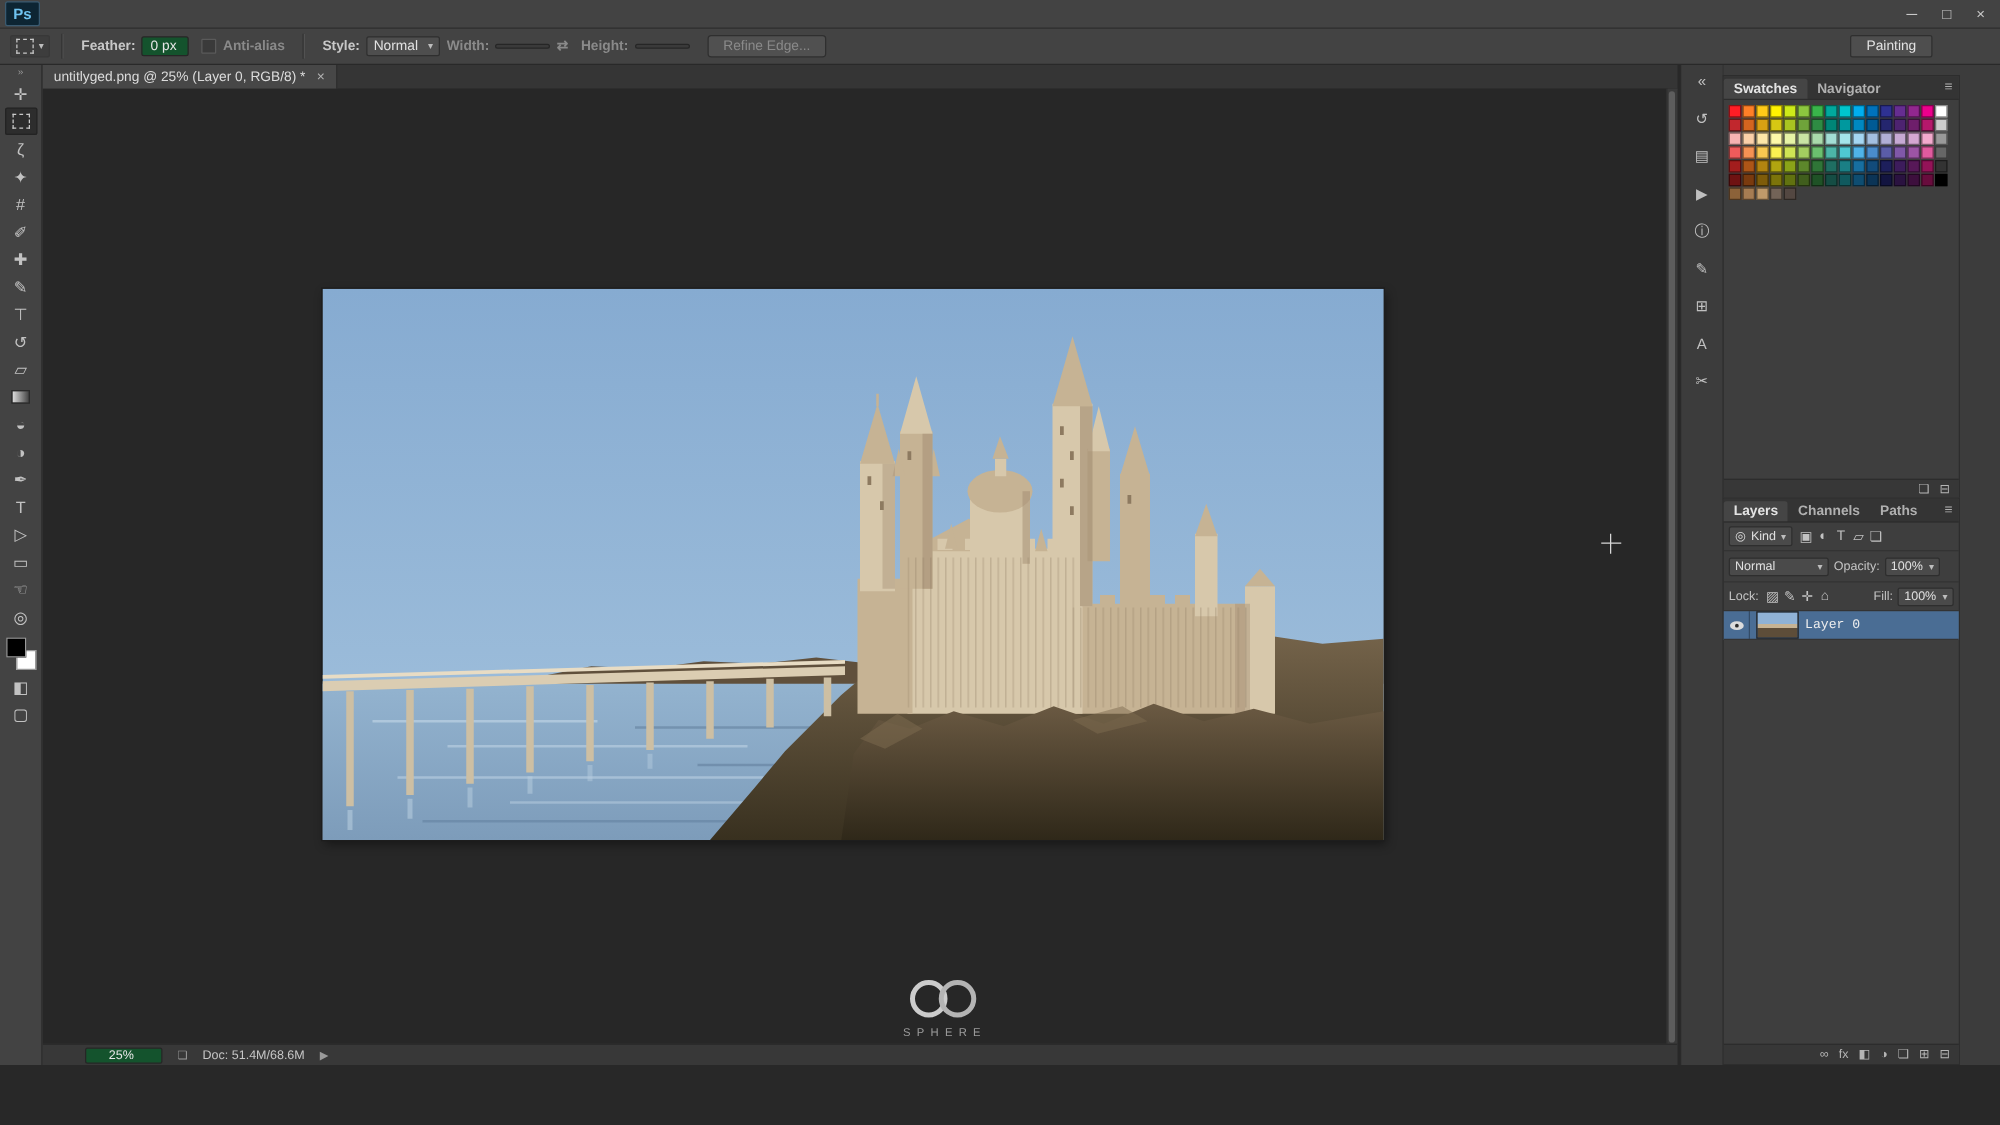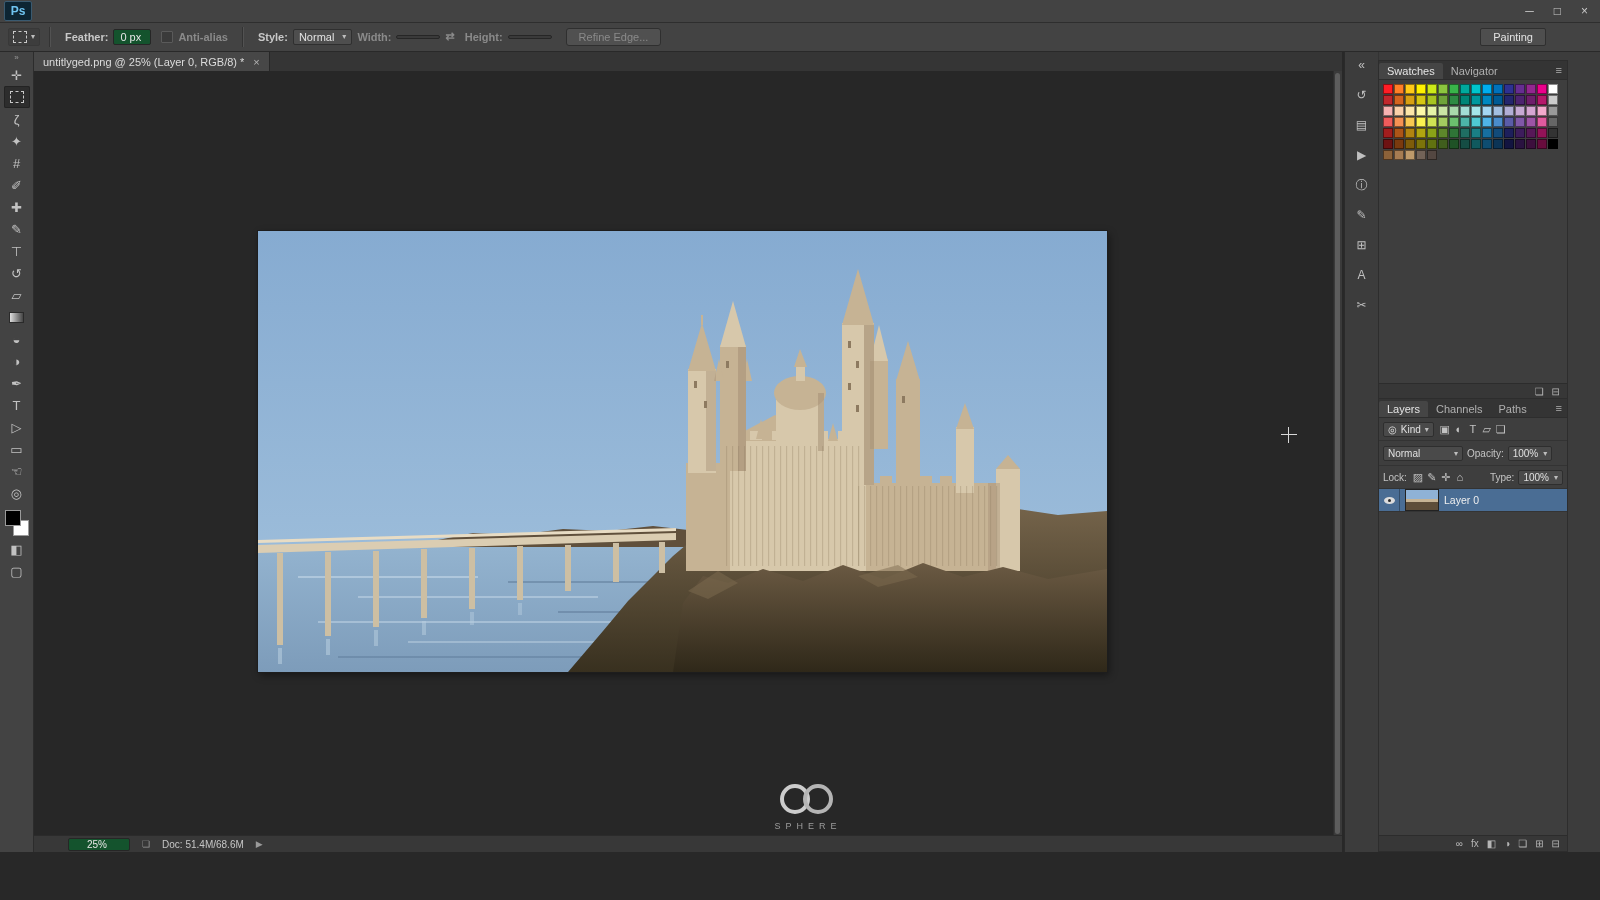--- a/index.html
+++ b/index.html
@@ -35,56 +35,56 @@
   .fg{position:absolute;left:0;top:0;width:14px;height:14px;border:1px solid #9a9a9a;z-index:2;}
   .bg{position:absolute;right:0;bottom:0;width:14px;height:14px;border:1px solid #9a9a9a;}
   
   .docarea{position:absolute;left:34px;top:52px;right:258px;bottom:48px;}
   .tabbar{position:absolute;left:0;right:0;top:0;height:19px;background:#353535;border-bottom:1px solid #2a2a2a;display:flex;}
   .tab{background:#474747;color:#dcdcdc;font-size:11px;padding:0 9px;display:flex;align-items:center;gap:9px;border-right:1px solid #282828;}
   .tabclose{color:#b5b5b5;font-size:11px;}
   .canvas{position:absolute;left:0;right:8px;top:19px;bottom:16px;background:#272727;overflow:hidden;}
   .art{position:absolute;left:224px;top:160px;width:849px;height:441px;box-shadow:0 0 0 1px #1d1d1d, 2px 3px 8px rgba(0,0,0,.45);}
   .art svg{display:block;}
-  .watermark{position:absolute;left:726px;top:711px;width:96px;height:52px;opacity:.9;}
+  .watermark{position:absolute;left:674px;top:711px;width:96px;height:52px;opacity:.9;}
   .crosshair{position:absolute;left:1247px;top:356px;width:16px;height:16px;}
   .crosshair::before{content:"";position:absolute;left:0;top:7px;width:16px;height:1px;background:#d8d8d8;}
   .crosshair::after{content:"";position:absolute;left:7px;top:0;width:1px;height:16px;background:#d8d8d8;}
   .vscroll{position:absolute;right:0;top:19px;bottom:16px;width:8px;background:#3a3a3a;border-left:1px solid #2e2e2e;}
   .vthumb{position:absolute;left:1px;top:2px;bottom:2px;width:5px;background:#5d5d5d;border-radius:3px;}
   .statusbar{position:absolute;left:0;right:0;bottom:0;height:16px;background:#383838;border-top:1px solid #2b2b2b;display:flex;align-items:center;font-size:10px;color:#c6c6c6;gap:12px;padding-left:10px;}
   .zfield{font-size:10px;padding:0 18px;margin-left:24px;}
   .mini-icon{color:#9a9a9a;font-size:9px;}
   .flyout{color:#9a9a9a;font-size:9px;}
   
   .dock{position:absolute;right:0;top:52px;width:255px;bottom:48px;background:#3c3c3c;border-left:1px solid #2a2a2a;}
   .strip{position:absolute;left:0;top:0;bottom:0;width:33px;border-right:1px solid #333;display:flex;flex-direction:column;align-items:center;padding-top:4px;gap:12px;}
   .strip .sic{color:#c0c0c0;font-size:12px;width:22px;height:18px;display:flex;align-items:center;justify-content:center;}
   .panel{position:absolute;left:33px;width:188px;background:#3e3e3e;border:1px solid #2d2d2d;}
   .panel.swatches{top:8px;height:338px;}
   .panel.layers{top:346px;bottom:0;}
   .ptabs{position:relative;height:18px;background:#343434;display:flex;align-items:flex-end;border-bottom:1px solid #2d2d2d;}
-  .ptab{font-size:11px;color:#b0b0b0;padding:2px 8px;}
+  .ptab{font-size:11px;color:#b0b0b0;padding:2px 8px;font-weight:bold;}
   .ptab.active{background:#454545;color:#e4e4e4;border-radius:2px 2px 0 0;}
   .pmenu{position:absolute;right:5px;top:3px;color:#b0b0b0;font-size:11px;}
   .pbody{padding:4px;}
   .swgrid{width:178px;font-size:0;line-height:0;}
   .sw{display:inline-block;width:10px;height:10px;margin:0 1px 1px 0;box-sizing:border-box;border:1px solid rgba(0,0,0,.45);}
   .pbottom{position:absolute;left:0;right:0;bottom:0;height:15px;background:#373737;border-top:1px solid #2c2c2c;display:flex;align-items:center;justify-content:flex-end;gap:8px;padding-right:7px;}
   .pbottom span{color:#b5b5b5;font-size:10px;line-height:15px;}
   .lrow{display:flex;align-items:center;padding:0 4px;gap:4px;border-bottom:1px solid #333;font-size:10px;color:#c4c4c4;}
   .row-filter{height:22px;}
   .row-blend{height:24px;}
   .row-lock{height:22px;}
   .kindbox{display:inline-flex;align-items:center;gap:4px;background:#4a4a4a;border:1px solid #2e2e2e;border-radius:2px;padding:1px 4px;color:#e0e0e0;}
   .ficon{color:#c2c2c2;font-size:11px;width:14px;text-align:center;}
   .dd2{background:#4a4a4a;border:1px solid #2e2e2e;border-radius:2px;color:#e0e0e0;padding:1px 4px;display:inline-flex;align-items:center;justify-content:space-between;gap:5px;}
   .layerlist{min-height:60px;}
   .layer-row{height:22px;display:flex;align-items:center;border-bottom:1px solid #343434;font-size:10.5px;color:#eee;}
-  .layer-row.selected{background:#4a6d94;}
+  .layer-row.selected{background:#4a6d94;font-family:Liberation Mono, monospace;}
   .eyecell{width:20px;display:flex;align-items:center;justify-content:center;border-right:1px solid rgba(0,0,0,.3);height:100%;}
   .eye{display:inline-block;width:11px;height:7px;background:#dcdcdc;border-radius:50%;position:relative;}
   .eye::after{content:"";position:absolute;left:4px;top:2px;width:3px;height:3px;border-radius:50%;background:#2b2b2b;}
   .lthumb{width:32px;height:20px;margin:0 5px;border:1px solid #222;background:linear-gradient(#8fb2d6 0 45%,#c6b394 45% 62%,#5d4d39 62% 100%);}
   
   .caption{position:absolute;left:0;right:0;top:852px;height:48px;background:#000;display:flex;align-items:center;padding-left:14px;}
   .caption span{color:#fff;font-size:27px;font-weight:bold;letter-spacing:.5px;}
   .wmtext{font-size:9px;letter-spacing:5px;fill:#a8a8a8;font-family:"Liberation Sans",sans-serif;}
 </style>
 </head>
@@ -433,21 +433,21 @@
           </span>
       </div>
       <div class="lrow row-lock">
         <span>Lock:</span>
         <span id="lock-icons" style="display:inline-flex;">
             <span class="ficon">▨</span>
             <span class="ficon">✎</span>
             <span class="ficon">✛</span>
             <span class="ficon">⌂</span>
           </span>
-        <span style="margin-left:auto;">Type:</span>
+        <span style="margin-left:auto;">Fill:</span>
         <span class="dd2">
             <span>100%</span>
             <span class="caret">▾</span>
           </span>
       </div>
       <div class="layerlist" id="layer-list">
           <div class="layer-row selected">
             <span class="eyecell">
               <span class="eye"></span>
             </span>

